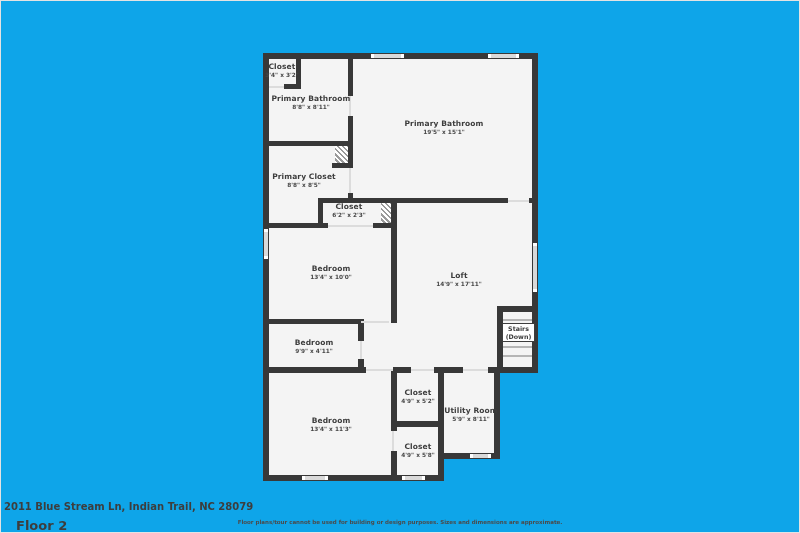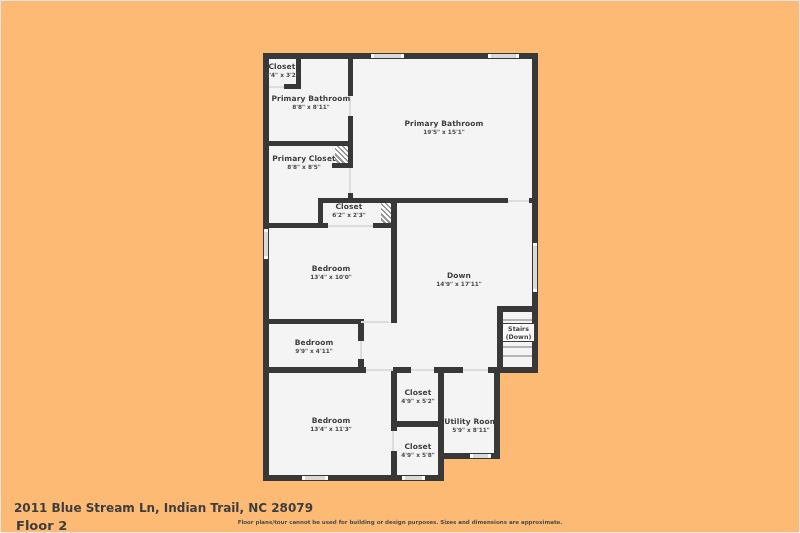--- a/index.html
+++ b/index.html
@@ -1,18 +1,18 @@
 <!DOCTYPE html>
 <html><head>
 <meta charset="utf-8">
 <style>
   html,body{margin:0;padding:0;background:#ffffff;}
   #canvas{
     position:relative;width:798px;height:531px;
-    border:1px solid #e3e3e3;background:#fdba74;overflow:hidden;
+    border:1px solid #e3e3e3;background:#0ea5e9;overflow:hidden;
     font-family:"DejaVu Sans","Liberation Sans",sans-serif;color:#3d3d3d;
   }
   .fill{position:absolute;background:#f4f4f4;}
   .wall{position:absolute;background:#383838;}
   .hatch{position:absolute;background:repeating-linear-gradient(45deg,#ffffff 0 2px,#9a9a9a 2px 3.6px);}
   .window{position:absolute;background:#d9d9d9;}
   .window::before,.window::after{content:"";position:absolute;background:#ffffff;}
   .window.h::before{left:0;top:0;bottom:0;width:3px;}
   .window.h::after{right:0;top:0;bottom:0;width:3px;}
   .window.v::before{top:0;left:0;right:0;height:3px;}
@@ -20,21 +20,21 @@
   .door{position:absolute;background:#dcdcdc;}
   .step{position:absolute;background:#b5b5b5;height:1.5px;width:29px;left:502px;}
   .label{position:absolute;transform:translate(-50%,-50%);text-align:center;white-space:nowrap;}
   .room-name{font-size:7.5px;font-weight:bold;letter-spacing:0.1px;}
   .room-dims{font-size:5.8px;font-weight:600;margin-top:1px;color:#474747;}
   #stairs-box{
     position:absolute;left:501px;top:322px;width:33px;height:19px;background:#ffffff;
     border:1px solid #3d3d3d;display:flex;flex-direction:column;align-items:center;justify-content:center;
     font-size:6.3px;font-weight:bold;line-height:1.25;box-sizing:border-box;
   }
-  #footer-address{position:absolute;left:13px;top:500px;font-size:12px;font-weight:bold;}
+  #footer-address{position:absolute;left:3px;top:500px;font-size:10px;font-weight:bold;}
   #footer-floor{position:absolute;left:15px;top:517px;font-size:13px;font-weight:bold;}
   #footer-disclaimer{position:absolute;left:0;right:0;top:518px;text-align:center;font-size:5.5px;font-weight:bold;color:#4b4b4b;}
 </style>
 </head>
 <body>
 
 <div id="canvas">
 
   <div class="fill" style="left:262px;top:52px;width:275px;height:319px;"></div>
   <div class="fill" style="left:262px;top:371px;width:181px;height:109px;"></div>
@@ -116,49 +116,49 @@
     <div class="room-dims">3'4" x 3'2"</div>
   </div>
   <div class="label" style="left:310px;top:101px;">
     <div class="room-name">Primary Bathroom</div>
     <div class="room-dims">8'8" x 8'11"</div>
   </div>
   <div class="label" style="left:443px;top:126px;">
     <div class="room-name">Primary Bathroom</div>
     <div class="room-dims">19'5" x 15'1"</div>
   </div>
-  <div class="label" style="left:303px;top:161px;">
+  <div class="label" style="left:303px;top:179px;">
     <div class="room-name">Primary Closet</div>
     <div class="room-dims">8'8" x 8'5"</div>
   </div>
   <div class="label" style="left:348px;top:209px;">
     <div class="room-name">Closet</div>
     <div class="room-dims">6'2" x 2'3"</div>
   </div>
   <div class="label" style="left:330px;top:271px;">
     <div class="room-name">Bedroom</div>
     <div class="room-dims">13'4" x 10'0"</div>
   </div>
   <div class="label" style="left:458px;top:278px;">
-    <div class="room-name">Down</div>
+    <div class="room-name">Loft</div>
     <div class="room-dims">14'9" x 17'11"</div>
   </div>
   <div class="label" style="left:313px;top:345px;">
     <div class="room-name">Bedroom</div>
     <div class="room-dims">9'9" x 4'11"</div>
   </div>
   <div class="label" style="left:330px;top:423px;">
     <div class="room-name">Bedroom</div>
     <div class="room-dims">13'4" x 11'3"</div>
   </div>
   <div class="label" style="left:417px;top:395px;">
     <div class="room-name">Closet</div>
     <div class="room-dims">4'9" x 5'2"</div>
   </div>
-  <div class="label" style="left:470px;top:424px;">
+  <div class="label" style="left:470px;top:413px;">
     <div class="room-name">Utility Room</div>
     <div class="room-dims">5'9" x 8'11"</div>
   </div>
   <div class="label" style="left:417px;top:449px;">
     <div class="room-name">Closet</div>
     <div class="room-dims">4'9" x 5'8"</div>
   </div>
 
   <div id="footer-address">2011 Blue Stream Ln, Indian Trail, NC 28079</div>
   <div id="footer-floor">Floor 2</div>

